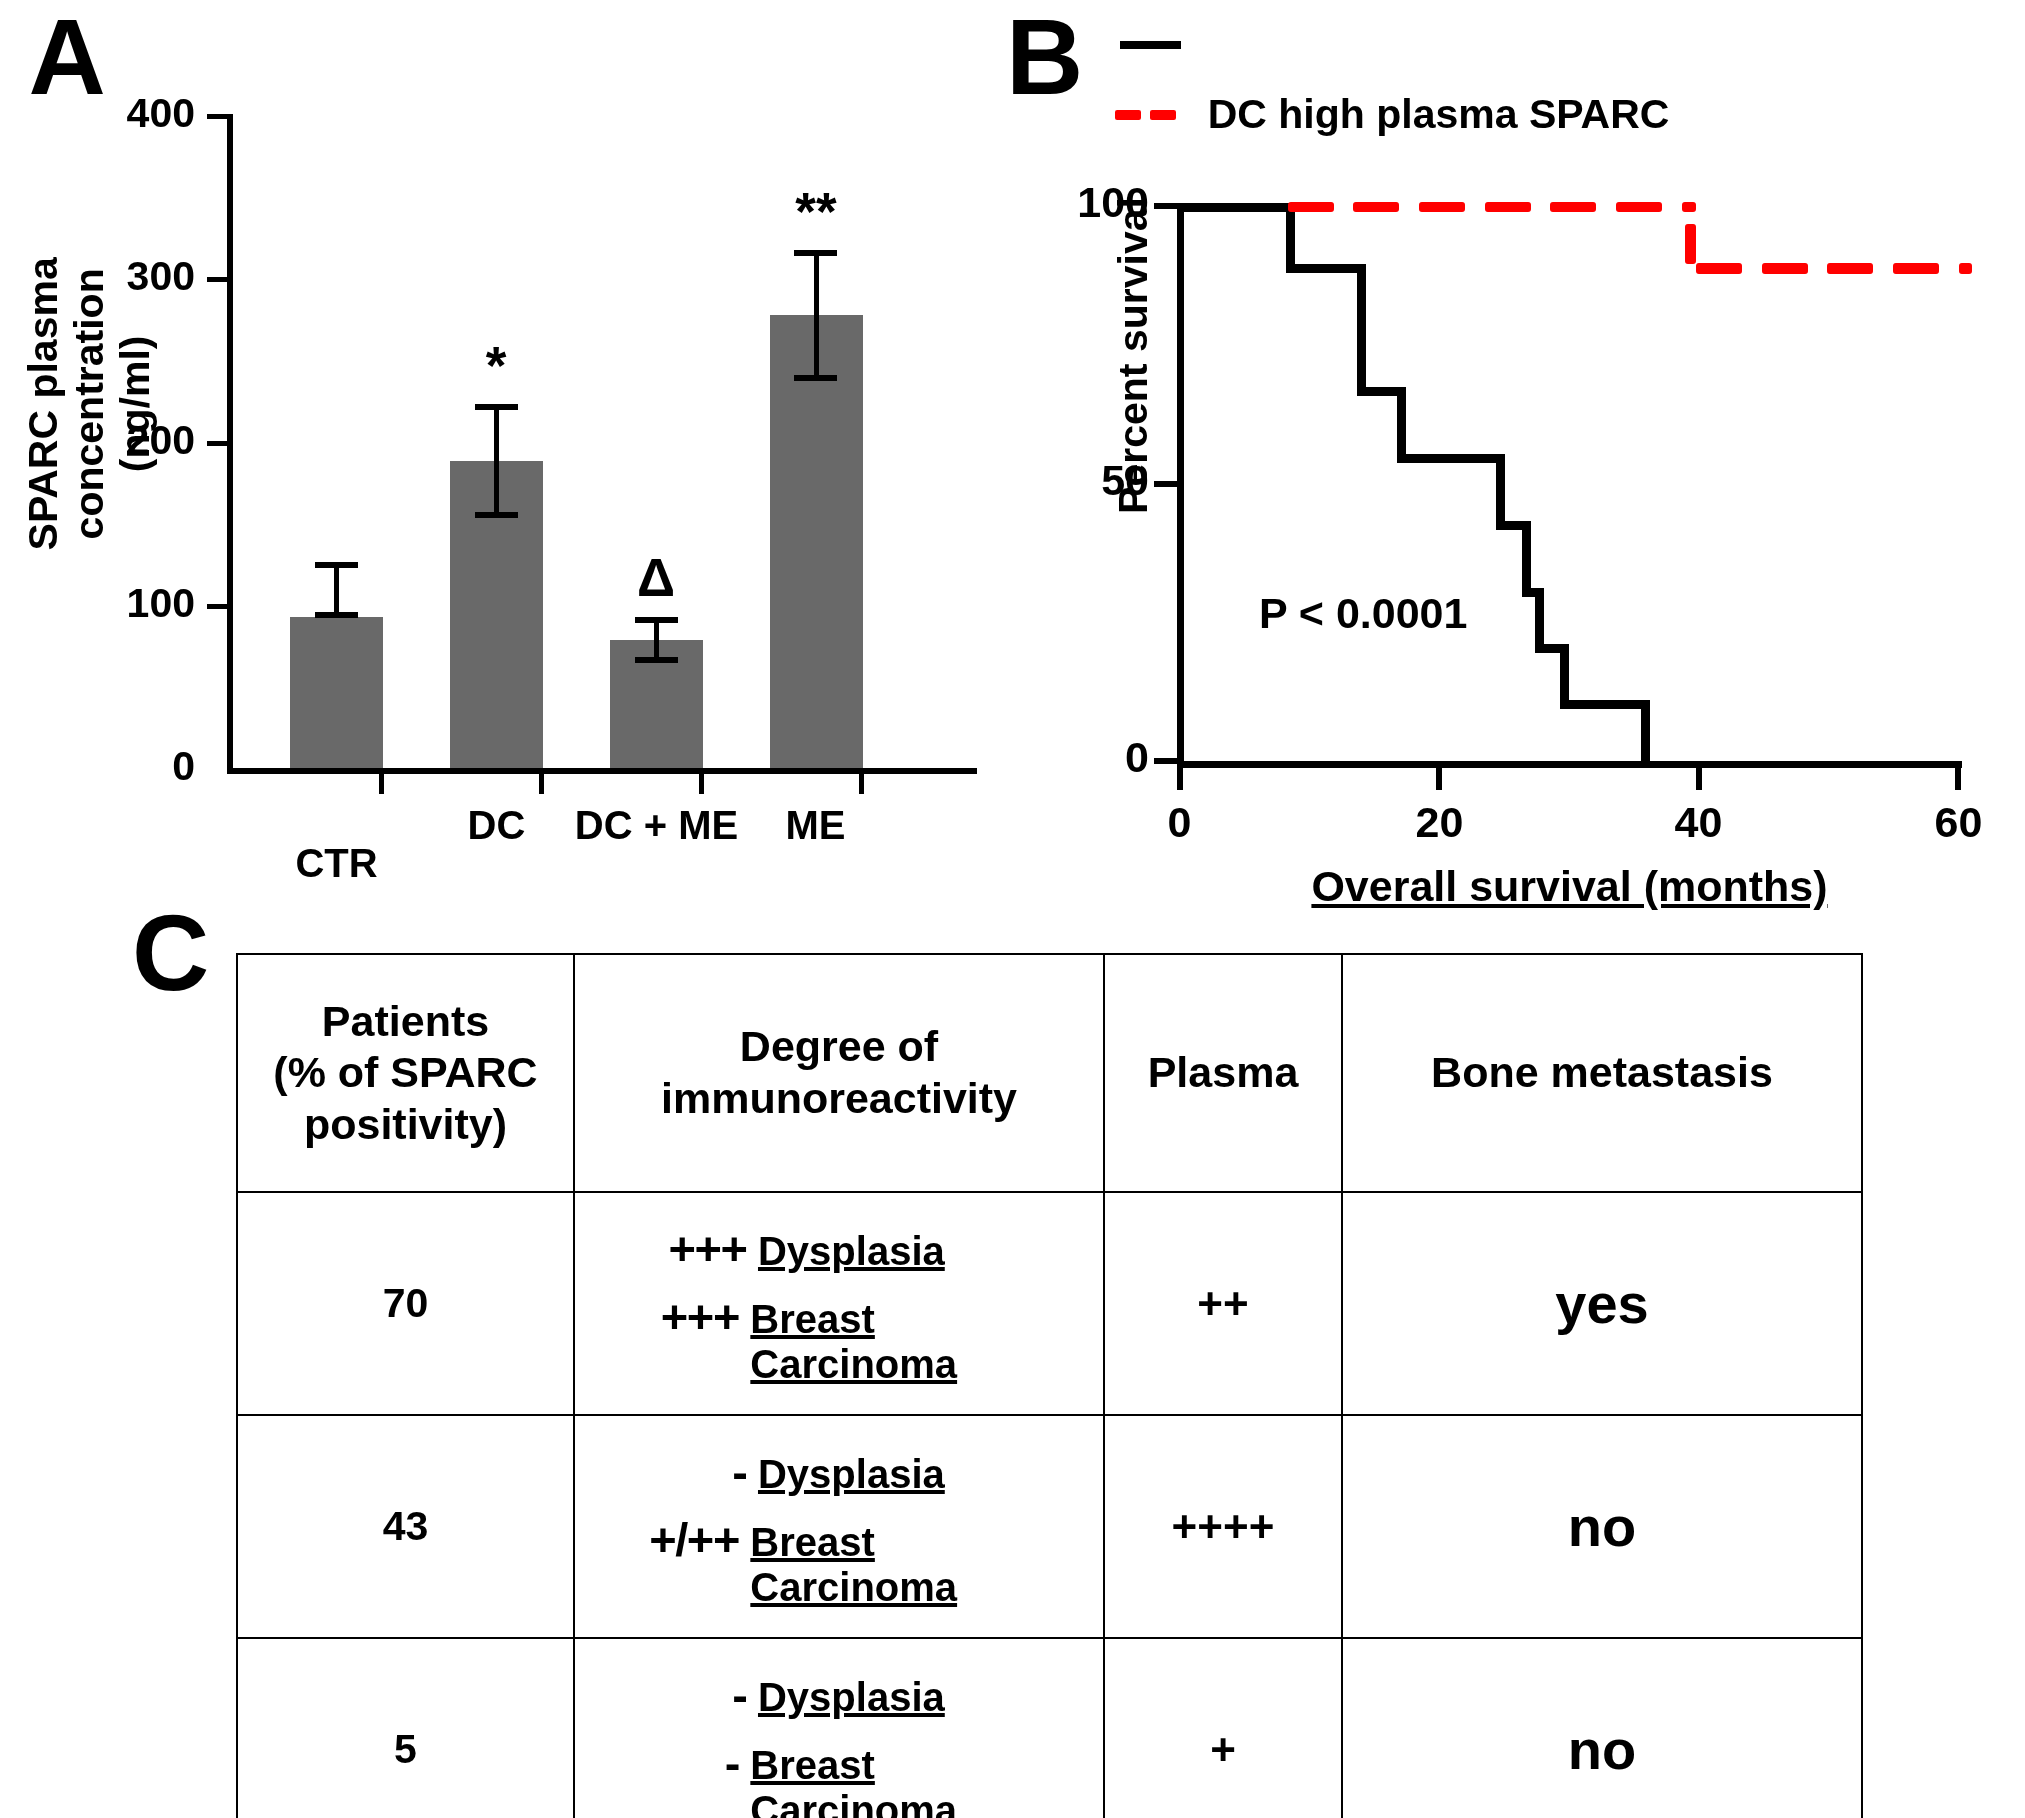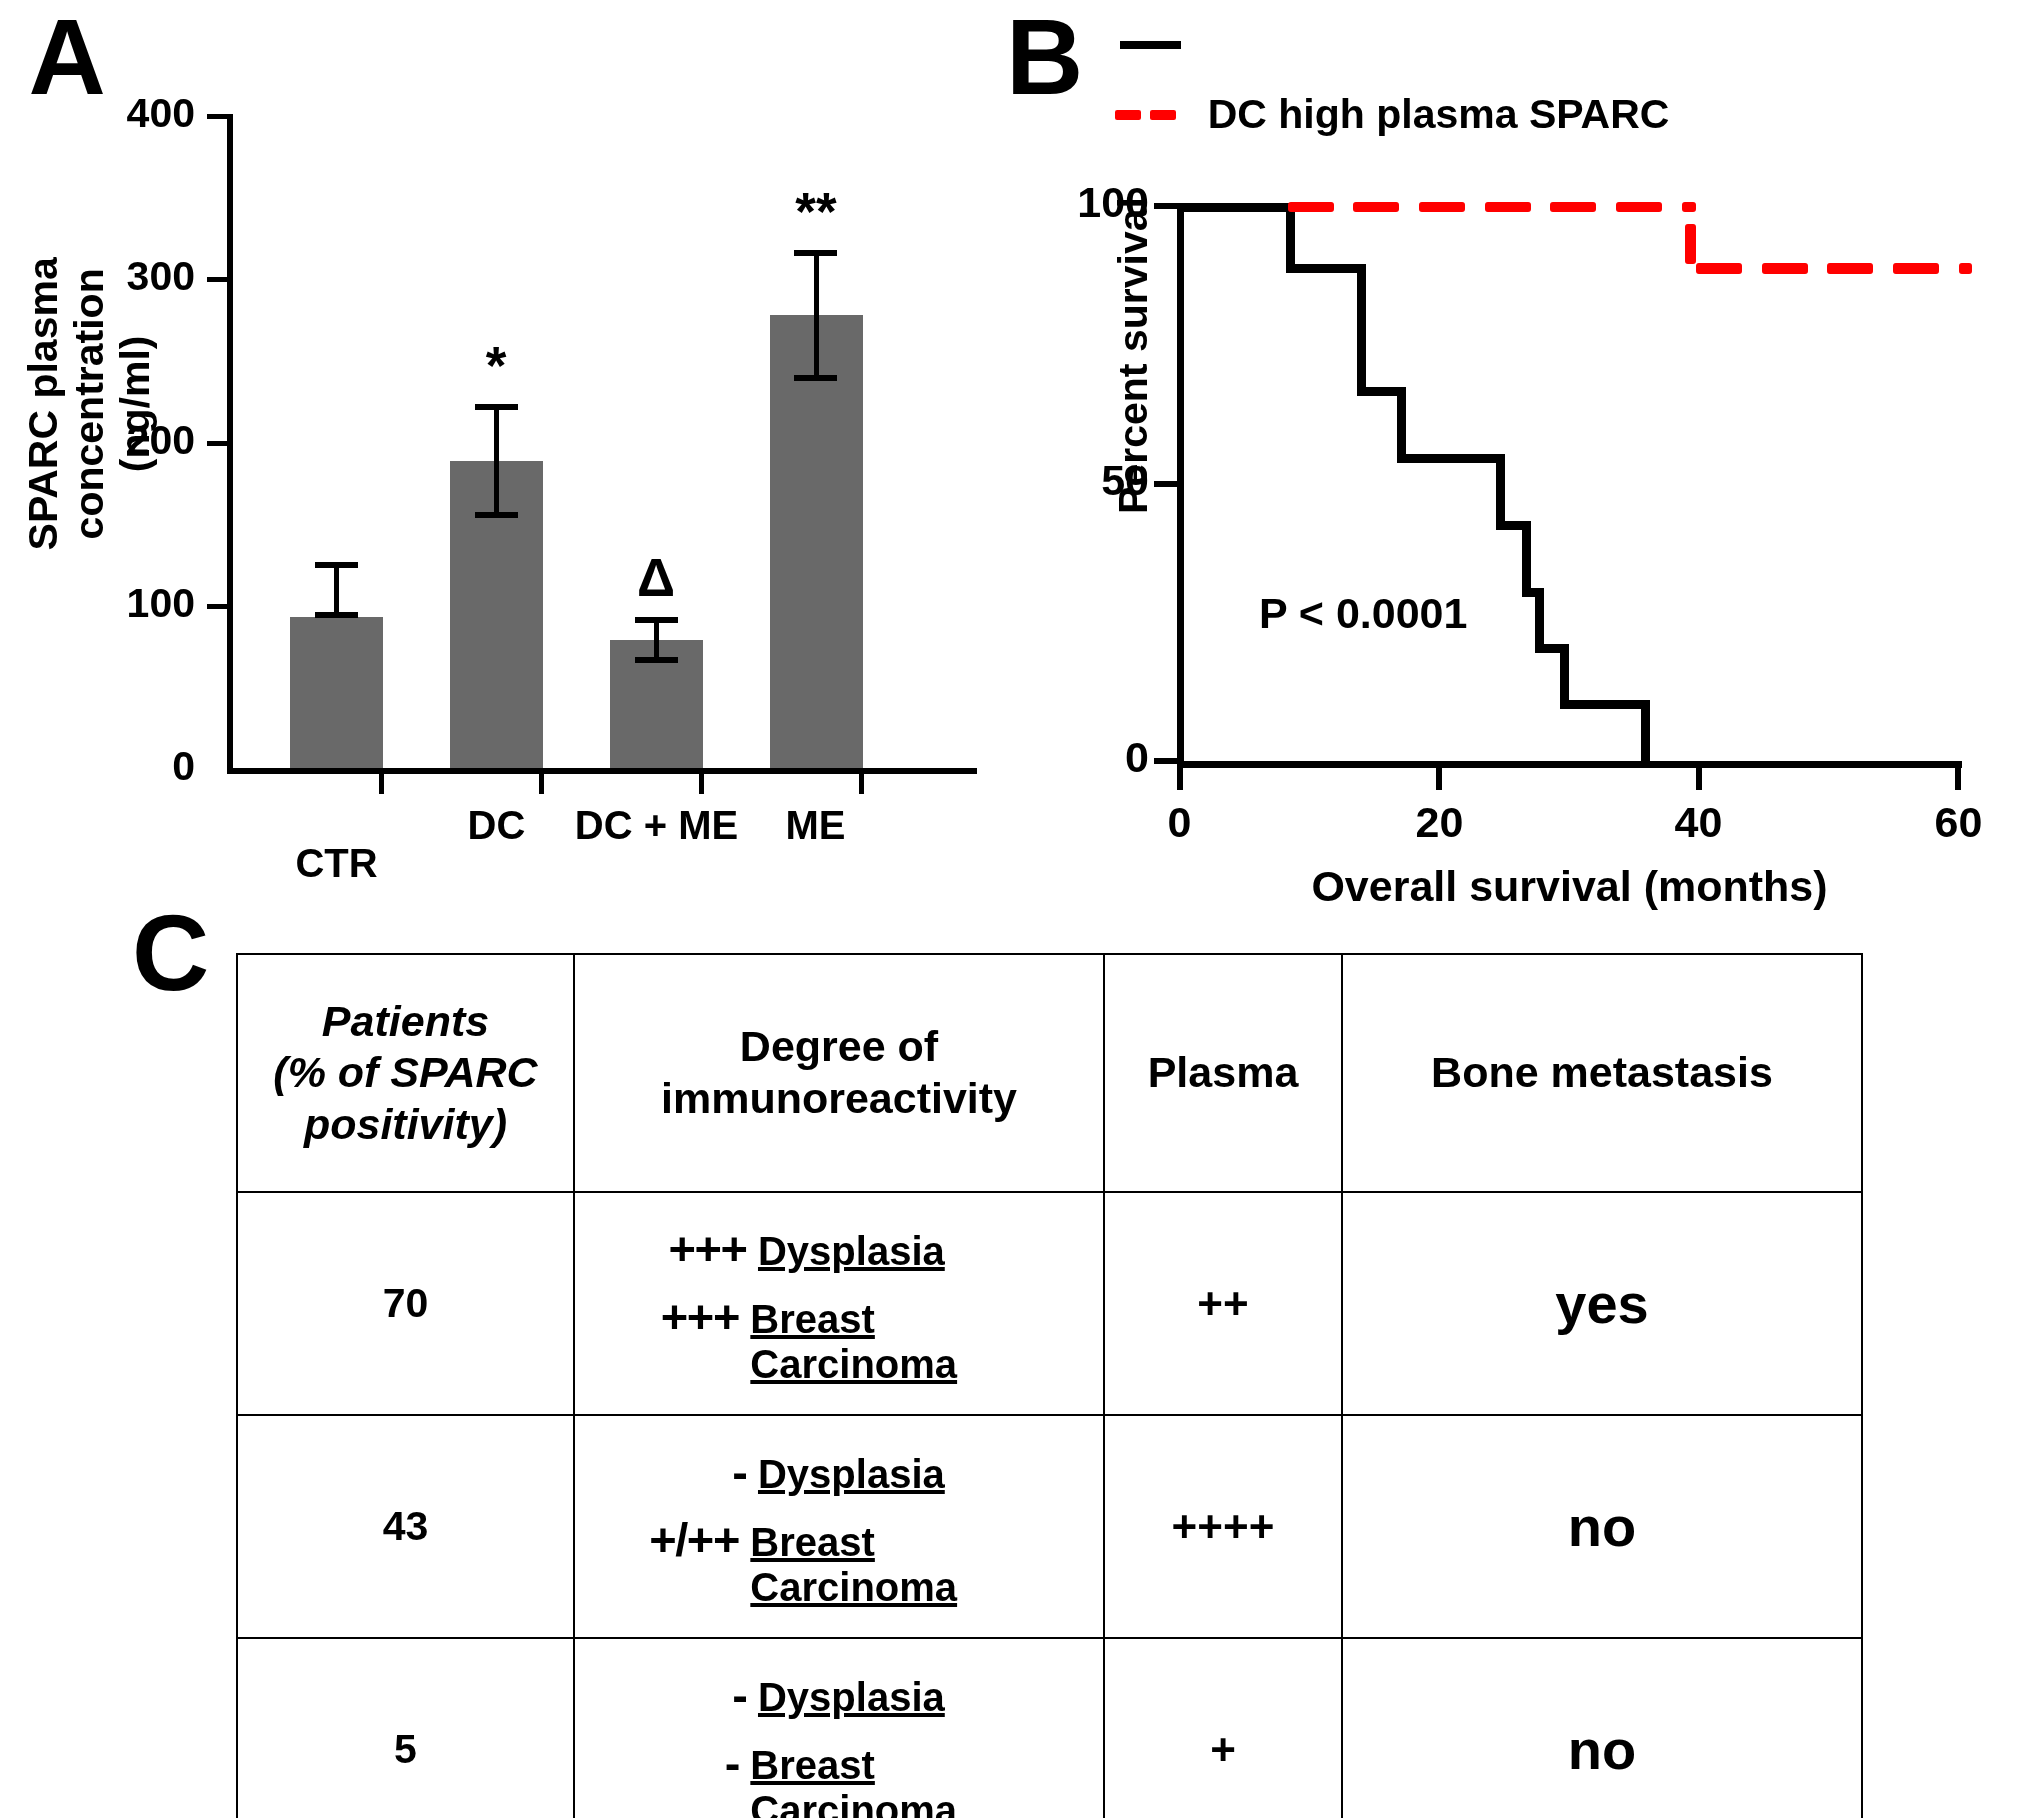--- a/index.html
+++ b/index.html
@@ -58,40 +58,40 @@
     transform:rotate(-90deg);
     text-align:center;font-weight:bold;font-size:41px;line-height:1;
   }
   #b-plot{position:absolute;left:128px;top:203px;width:785px;height:564px;}
   #b-yaxis{position:absolute;left:0;top:0;width:7.1px;height:564px;background:#000;}
   #b-xaxis{position:absolute;left:0;top:558px;width:785px;height:7.1px;background:#000;}
   .b-ytick{position:absolute;left:-23px;width:23px;height:5.7px;background:#000;}
   .b-ytlab{position:absolute;width:136px;text-align:right;font-weight:bold;font-size:43px;line-height:1;}
   .b-xtick{position:absolute;top:564px;width:5.7px;height:23px;background:#000;}
   .b-xtlab{position:absolute;top:598px;width:143px;text-align:center;font-weight:bold;font-size:43px;line-height:1;}
-  #b-xlabel{position:absolute;top:662px;width:785px;left:0;text-align:center;font-weight:bold;font-size:43px;line-height:1;}
+  #b-xlabel{position:absolute;top:662px;width:785px;left:0;text-align:center;font-weight:bold;font-size:43px;line-height:1;text-decoration:underline;}
   #b-pvalue{position:absolute;left:82px;top:389px;font-weight:bold;font-size:43px;line-height:1;}
   .b-step-h{position:absolute;height:8.6px;background:#000;}
   .b-step-v{position:absolute;width:8.6px;background:#000;}
   .b-dash-h{position:absolute;height:10.7px;background:#FF0000;border-radius:2.9px;}
   .b-dash-v{position:absolute;width:10.7px;background:#FF0000;border-radius:2.9px;}
   
   #panel-c{position:absolute;left:0;top:871px;width:2025px;height:948px;}
   #letter-c{left:132px;top:28.6px;}
   #c-table{
     position:absolute;left:236px;top:82px;width:1617px;
     border-collapse:collapse;table-layout:fixed;
   }
   #c-table td,#c-table th{
     border:2.9px solid #000;vertical-align:middle;text-align:center;
     font-weight:bold;color:#000;padding:0;
   }
   #c-table thead th{height:236px;font-size:43px;line-height:1.2;}
   #c-table tbody td{height:221px;}
-  .col-pat{width:335px;font-style:italic;}
+  .col-pat{width:335px;}
   .col-deg{width:528px;}
   .col-pla{width:236px;}
   .col-bone{width:518px;}
   .cell-num{font-size:41px;}
   .cell-plus{font-size:44px;}
   .cell-yn{font-size:56px;font-weight:bold;}
   .deg-wrap{display:flex;flex-direction:column;gap:13px;align-items:stretch;padding:0 28.6px;}
   .deg-line{display:flex;align-items:baseline;}
   .deg-mark{width:143px;text-align:right;font-size:47px;font-weight:bold;padding-right:11.4px;letter-spacing:-1.4px;}
   .deg-name{text-align:left;font-size:40px;font-weight:bold;text-decoration:underline;}

